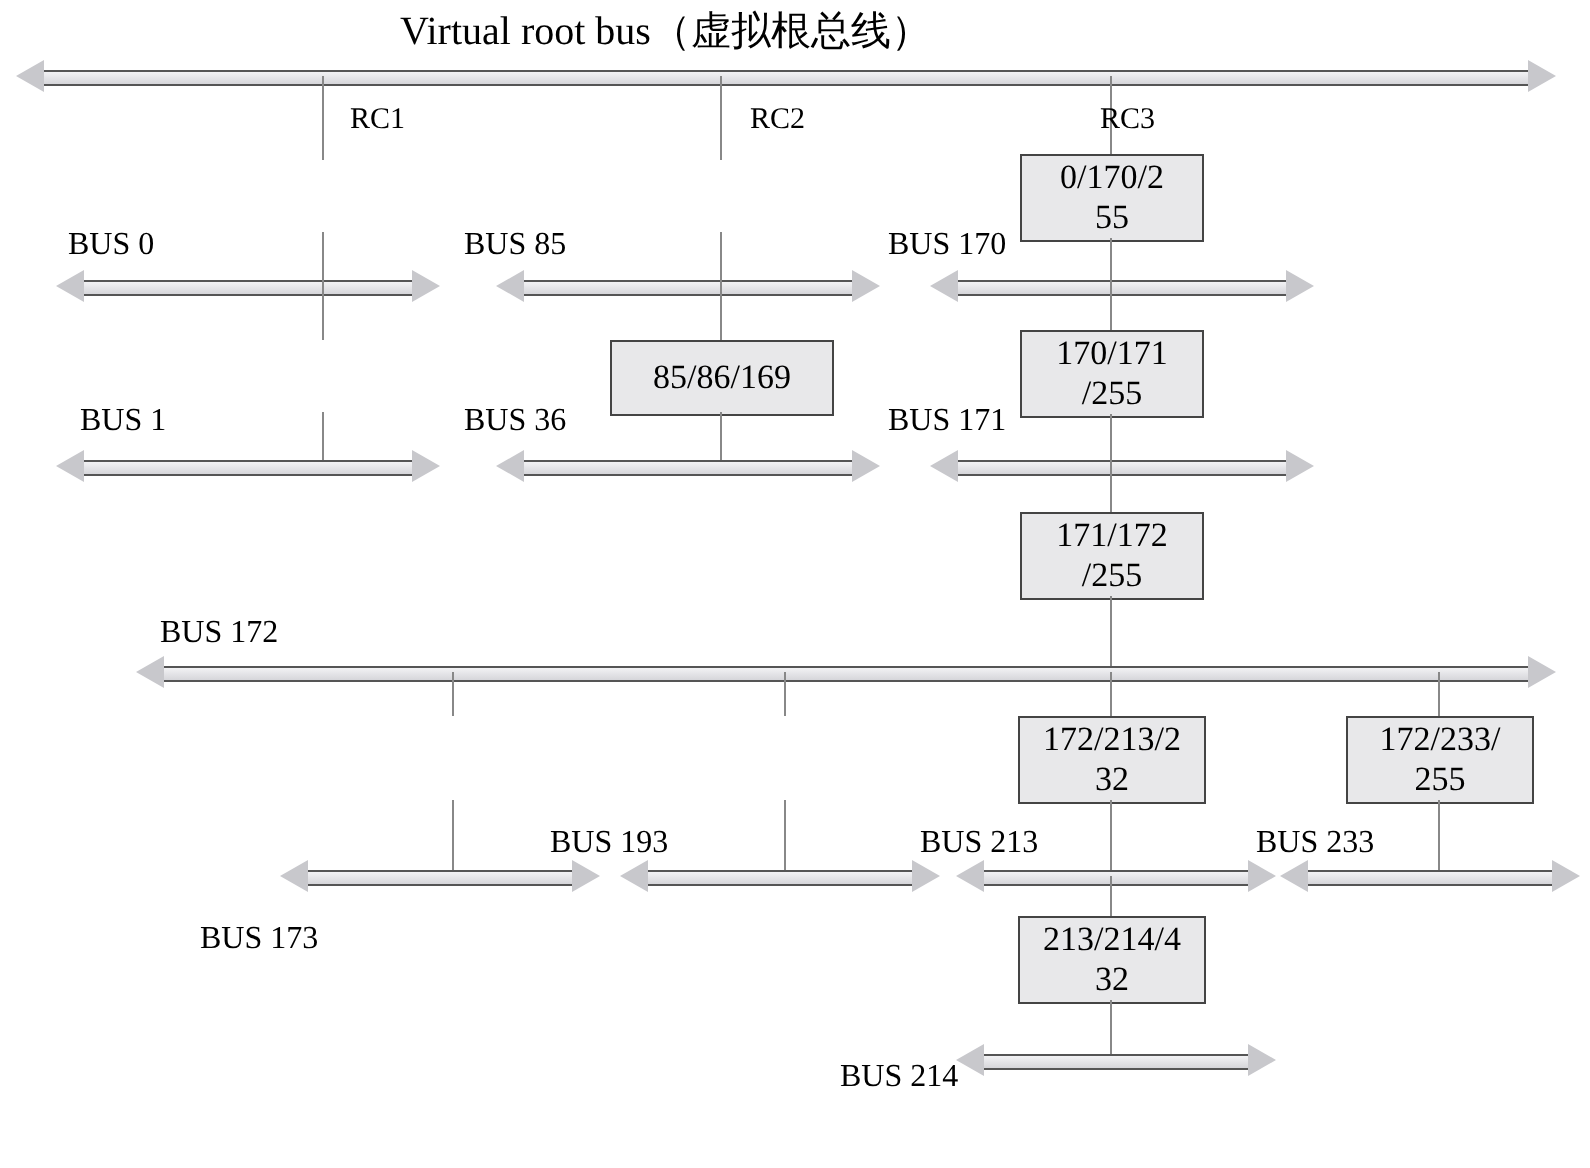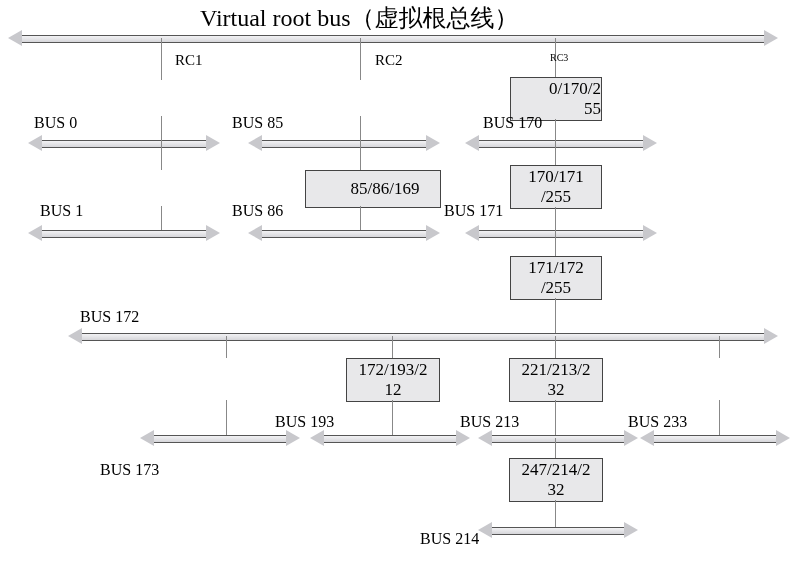--- a/index.html
+++ b/index.html
@@ -67,35 +67,35 @@
     position: absolute;
     width: 0;
     border-left: 1px solid #888;
   }
 </style>
 </head>
 <body>
 
 <div class="stage">
 
-  <div class="label" style="left:200px; top:2px; font-size:24px;">Virtual root bus（虚拟根总线）</div>
+  <div class="label" style="left:200px; top:2px; font-size:20px;">Virtual root bus（虚拟根总线）</div>
 
   <div class="bus" style="left:8px; top:38px; width:770px;">
     <div class="shaft"></div>
       <div class="head-l"></div>
       <div class="head-r"></div>
   </div>
 
   <div class="vline" style="left:161px; top:38px; height:42px;"></div>
   <div class="vline" style="left:360px; top:38px; height:42px;"></div>
   <div class="vline" style="left:555px; top:38px; height:39px;"></div>
 
   <div class="label" style="left:175px; top:52px; font-size:15px;">RC1</div>
   <div class="label" style="left:375px; top:52px; font-size:15px;">RC2</div>
-  <div class="label" style="left:550px; top:52px; font-size:10px;">RC3</div>
+  <div class="label" style="left:550px; top:52px; font-size:15px;">RC3</div>
 
   <div class="label" style="left:34px; top:114px;">BUS 0</div>
   <div class="bus" style="left:28px; top:143px; width:192px;">
     <div class="shaft"></div>
       <div class="head-l"></div>
       <div class="head-r"></div>
   </div>
   <div class="vline" style="left:161px; top:116px; height:54px;"></div>
 
   <div class="label" style="left:40px; top:202px;">BUS 1</div>
@@ -107,36 +107,36 @@
   <div class="vline" style="left:161px; top:206px; height:24px;"></div>
 
   <div class="label" style="left:232px; top:114px;">BUS 85</div>
   <div class="bus" style="left:248px; top:143px; width:192px;">
     <div class="shaft"></div>
       <div class="head-l"></div>
       <div class="head-r"></div>
   </div>
   <div class="vline" style="left:360px; top:116px; height:54px;"></div>
 
-  <div class="box" style="left:305px; top:170px; width:110px; height:36px;padding-left:24px;">
+  <div class="box" style="left:305px; top:170px; width:110px; height:36px;">
     <span>85/86/169</span>
   </div>
-  <div class="label" style="left:232px; top:202px;">BUS 86</div>
+  <div class="label" style="left:232px; top:202px;">BUS 36</div>
   <div class="bus" style="left:248px; top:233px; width:192px;">
     <div class="shaft"></div>
       <div class="head-l"></div>
       <div class="head-r"></div>
   </div>
   <div class="vline" style="left:360px; top:206px; height:24px;"></div>
 
-  <div class="box" style="left:510px; top:77px; width:90px; height:42px;align-items:flex-end;">
+  <div class="box" style="left:510px; top:77px; width:90px; height:42px;">
     <span>0/170/2</span>
     <span>55</span>
   </div>
-  <div class="label" style="left:444px; top:114px;margin-left:39px;">BUS 170</div>
+  <div class="label" style="left:444px; top:114px;">BUS 170</div>
   <div class="bus" style="left:465px; top:143px; width:192px;">
     <div class="shaft"></div>
       <div class="head-l"></div>
       <div class="head-r"></div>
   </div>
   <div class="vline" style="left:555px; top:119px; height:46px;"></div>
 
   <div class="box" style="left:510px; top:165px; width:90px; height:42px;">
     <span>170/171</span>
     <span>/255</span>
@@ -160,27 +160,27 @@
     <div class="shaft"></div>
       <div class="head-l"></div>
       <div class="head-r"></div>
   </div>
 
   <div class="vline" style="left:226px; top:336px; height:22px;"></div>
   <div class="vline" style="left:392px; top:336px; height:22px;"></div>
   <div class="vline" style="left:555px; top:336px; height:22px;"></div>
   <div class="vline" style="left:719px; top:336px; height:22px;"></div>
 
-  <div class="box" style="left:346px; top:358px; width:92px; height:42px;">
-    <span>172/193/2</span>
-    <span>12</span>
-  </div>
   <div class="box" style="left:509px; top:358px; width:92px; height:42px;">
-    <span>221/213/2</span>
+    <span>172/213/2</span>
     <span>32</span>
+  </div>
+  <div class="box" style="left:673px; top:358px; width:92px; height:42px;">
+    <span>172/233/</span>
+    <span>255</span>
   </div>
 
   <div class="vline" style="left:226px; top:400px; height:38px;"></div>
   <div class="vline" style="left:392px; top:400px; height:38px;"></div>
   <div class="vline" style="left:555px; top:400px; height:38px;"></div>
   <div class="vline" style="left:719px; top:400px; height:38px;"></div>
 
   <div class="label" style="left:100px; top:413px;margin-top:48px;">BUS 173</div>
   <div class="bus" style="left:140px; top:438px; width:160px;">
     <div class="shaft"></div>
@@ -204,21 +204,21 @@
 
   <div class="label" style="left:628px; top:413px;">BUS 233</div>
   <div class="bus" style="left:640px; top:438px; width:150px;">
     <div class="shaft"></div>
       <div class="head-l"></div>
       <div class="head-r"></div>
   </div>
 
   <div class="vline" style="left:555px; top:438px; height:20px;"></div>
   <div class="box" style="left:509px; top:458px; width:92px; height:42px;">
-    <span>247/214/2</span>
+    <span>213/214/4</span>
     <span>32</span>
   </div>
   <div class="vline" style="left:555px; top:500px; height:30px;"></div>
   <div class="label" style="left:420px; top:530px;">BUS 214</div>
   <div class="bus" style="left:478px; top:530px; width:160px;">
     <div class="shaft"></div>
       <div class="head-l"></div>
       <div class="head-r"></div>
   </div>
 

